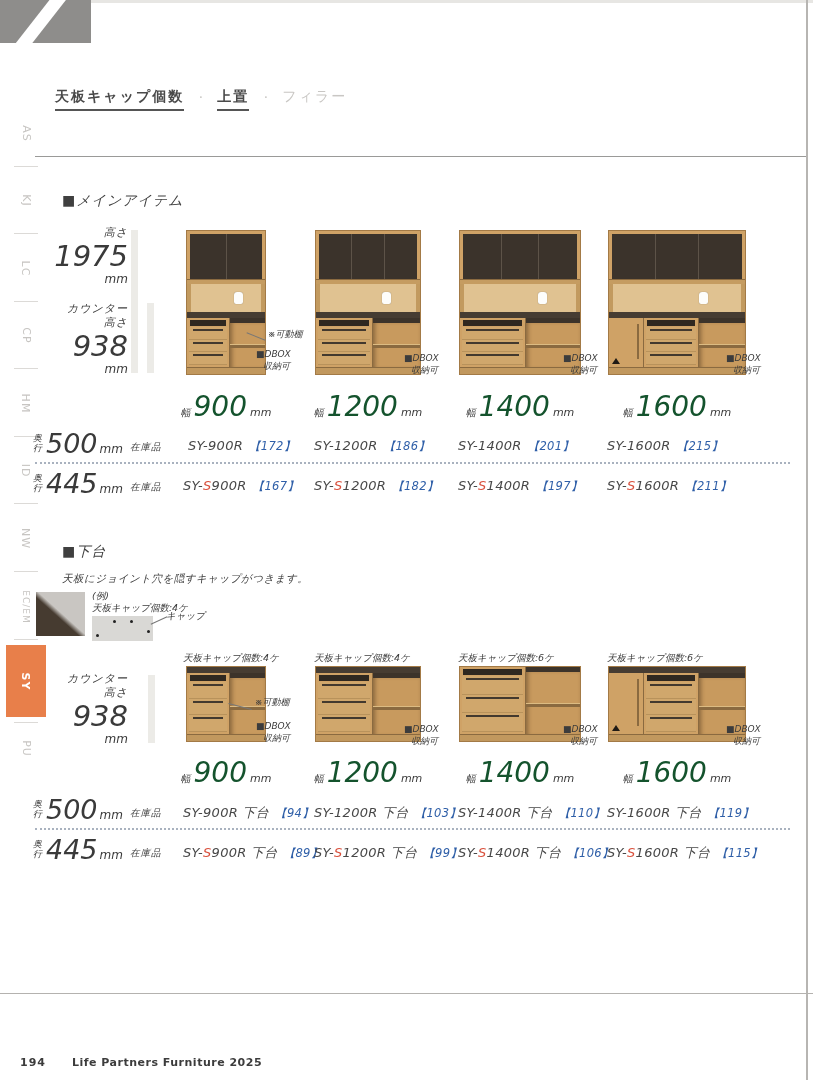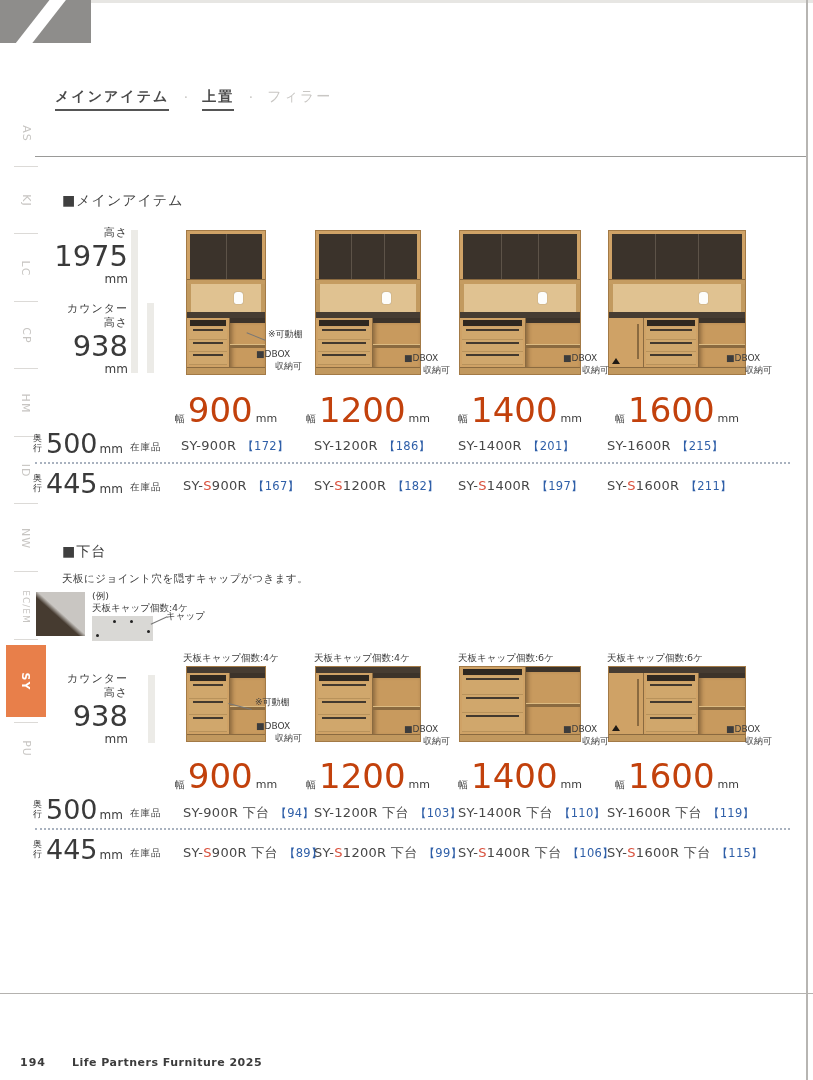--- a/index.html
+++ b/index.html
@@ -23,21 +23,21 @@
 
   
   .side-item { position:absolute; left:6px; width:40px; height:44px; display:flex; align-items:center; justify-content:center; }
   .side-item span { transform:rotate(90deg); font-size:11px; letter-spacing:1px; color:#c7c5c2; white-space:nowrap; }
   .side-item.small span { font-size:9px; }
   .side-item.active { background:#E87F4A; height:72px; }
   .side-item.active span { color:#ffffff; font-weight:bold; }
   .side-div { position:absolute; left:14px; width:24px; height:1px; background:#dcdad7; }
 
   
-  .section { position:absolute; left:0; width:772px; }
+  .section { position:absolute; left:0; width:772px;font-style:italic; }
   .sec-heading { position:absolute; left:62px; font-size:14px; letter-spacing:1px; color:#3f3f3f; }
 
   
   .dims { position:absolute; left:18px; width:110px; text-align:right; }
   .dim-small { font-size:11px; color:#3c3c3c; letter-spacing:1px; line-height:14px; }
   .dim-big { font-size:29px; color:#3a3a3a; line-height:32px; letter-spacing:0; }
   .dim-unit { font-size:12px; color:#3c3c3c; line-height:14px; }
   .vbar { position:absolute; width:7px; background:#ecebe7; }
 
   
@@ -62,26 +62,26 @@
   .slot { height:6px; background:#2f2820; margin:2px 1px 1px 1px; }
   .drawers i { flex:1; display:block; background:#d0a76c; position:relative; border-bottom:1px solid #b8925b; }
   .drawers i::before { content:''; position:absolute; left:4px; right:4px; top:2px; height:2px; background:#43392e; }
   .niche { flex:1; background:#c89a5e; position:relative; box-shadow:inset 2px 3px 4px rgba(60,40,20,.45); }
   .niche::before { content:''; position:absolute; left:0; right:0; top:0; height:5px; background:#3c332a; }
   .niche::after { content:''; position:absolute; left:0; right:0; top:55%; height:3px; background:#8a6a40; box-shadow:0 -1px 0 #dcbb82; }
   .cab-base { height:7px; background:#c1985e; border-top:1px solid #8a6a40; }
 
   
   .ann { position:absolute; font-size:9px; color:#3c3c3c; line-height:12px; white-space:nowrap; }
-  .ann .ind { padding-left:7px;margin-left:12px; }
+  .ann .ind { padding-left:7px; }
   .leader { position:absolute; height:1px; background:#777; }
 
   
   .width-label { position:absolute; display:flex; align-items:baseline; justify-content:center; }
-  .wl-pre { font-size:10px; margin-right:3px; } .wl-val { font-size:34px; color:#c2410c; } .wl-unit { font-size:11px; margin-left:3px; }
+  .wl-pre { font-size:10px; margin-right:3px; } .wl-val { font-size:28px; color:#14532d; } .wl-unit { font-size:11px; margin-left:3px; }
   .code-row { position:absolute; left:0; width:813px; height:30px; }
   .depth { position:absolute; left:33px; top:-2px; display:flex; align-items:baseline; }
   .depth-kanji { width:11px; font-size:9px; line-height:9.5px; word-break:break-all; align-self:center; margin-right:2px; }
   .depth-val { font-size:27px; color:#3a3a3a; } .depth-unit { font-size:12px; margin-left:2px; }
   .stock { position:absolute; left:130px; top:11px; font-size:9.5px; letter-spacing:1px;text-align:right; }
   .pcode { position:absolute; top:8px; font-size:13px; color:#474747; letter-spacing:.3px; white-space:nowrap; }
   .pcode .red { color:#d9503c; }
   .pref { color:#2f5fa8; font-size:11.5px; margin-left:6px; }
   .dotted { position:absolute; left:35px; width:755px; border-top:2px dotted #a9b2bf; }
 
@@ -145,21 +145,21 @@
   <div class="side-div" style="top:639px"></div>
   <div class="side-item active" style="top:645px">
       <span>SY</span>
     </div>
   <div class="side-div" style="top:722px"></div>
   <div class="side-item" style="top:726px">
       <span>PU</span>
     </div>
 
   <div class="tabs">
-    <span class="tab">メインアイテム</span>
+    <span class="tab">天板キャップ個数</span>
     <span class="tab-sep">・</span>
     <span class="tab">上置</span>
     <span class="tab-sep">・</span>
     <span class="tab disabled">フィラー</span>
   </div>
   <div class="rule-main"></div>
 
   <div class="section" style="top:190px; height:320px;">
     <div class="sec-heading" style="top:2px">■メインアイテム</div>
 
@@ -287,21 +287,21 @@
         <span class="wl-unit">mm</span>
       </div>
 
     <div class="code-row" style="top:240px;">
       <div class="depth">
           <span class="depth-kanji">奥行</span>
           <span class="depth-val">500</span>
           <span class="depth-unit">mm</span>
         </div>
       <div class="stock">在庫品</div>
-      <div class="pcode" style="left:181px"><span>SY-900R</span><span class="pref">【172】</span></div>
+      <div class="pcode" style="left:188px"><span>SY-900R</span><span class="pref">【172】</span></div>
       <div class="pcode" style="left:314px"><span>SY-1200R</span><span class="pref">【186】</span></div>
       <div class="pcode" style="left:458px"><span>SY-1400R</span><span class="pref">【201】</span></div>
       <div class="pcode" style="left:607px"><span>SY-1600R</span><span class="pref">【215】</span></div>
     </div>
     <div class="dotted" style="top:272px;"></div>
 
     <div class="code-row" style="top:280px;">
       <div class="depth">
           <span class="depth-kanji">奥行</span>
           <span class="depth-val">445</span>

